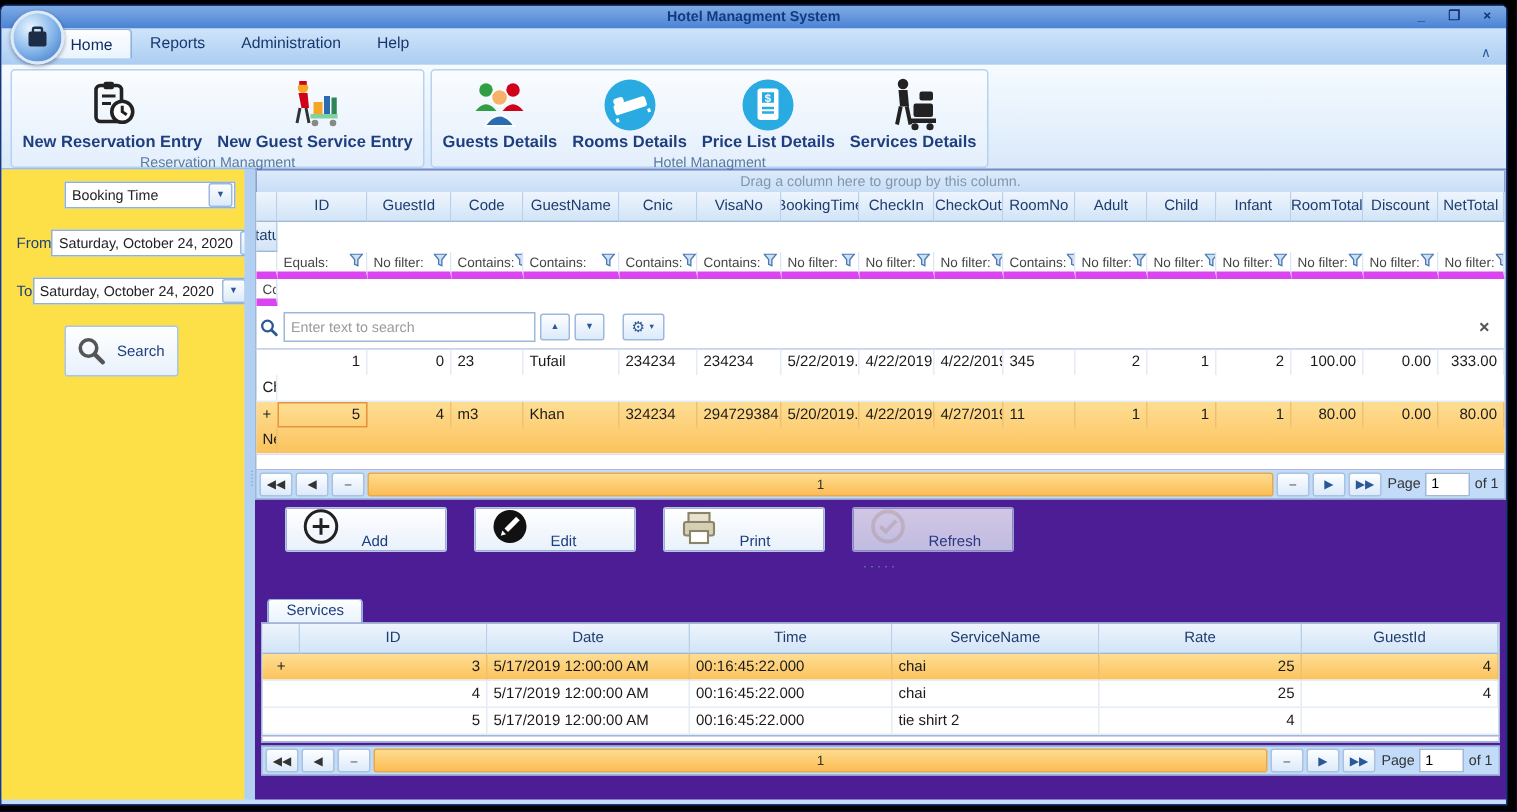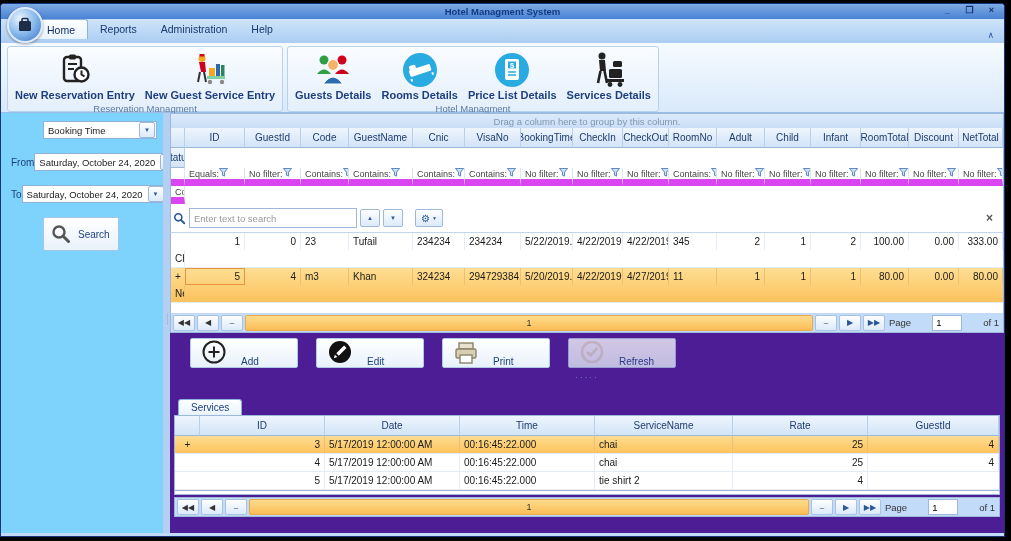--- a/index.html
+++ b/index.html
@@ -38,21 +38,21 @@
     background:linear-gradient(#fafcff,#e3effc); display:flex; flex-direction:column; }
   .rgroup-buttons { flex:1; display:flex; align-items:stretch; padding:2px 2px 0 2px; }
   .rbtn { display:flex; flex-direction:column; align-items:center; justify-content:flex-end;
     padding:2px 5px 1px 5px; cursor:pointer; border-radius:3px; }
   .rbtn .icon { height:38px; display:flex; align-items:center; justify-content:center; }
   .rbtn .lbl { font-size:11px; font-weight:bold; color:#1e3f7f; white-space:nowrap; line-height:13px; }
   .rgroup-caption { text-align:center; font-size:9.5px; color:#5a7aa0; padding:0 4px 2px 4px; }
 
   
   .main { display:flex; height:420px; }
-  .sidebar { width:162px; background:#7dd3fc; padding-top:8px; }
+  .sidebar { width:162px; background:#fde047; padding-top:8px; }
   .vsplit { width:7px; background:#b3d0f2; position:relative; cursor:col-resize; }
   .vsplit .dots { position:absolute; top:200px; left:2px; color:#6d8cb5; font-size:7px;
     line-height:4px; letter-spacing:0; writing-mode:vertical-rl; }
   .content { flex:1; display:flex; flex-direction:column; background:#4c1d95; overflow:hidden; }
 
   
   .fieldrow { display:flex; align-items:center; margin:0 6px 14px 6px; }
   .fieldrow .flabel { width:36px; font-size:10px; color:#1e3f7f; padding-left:4px; }
   .combo { flex:1; height:18px; background:#fff; border:1px solid #8fb2dd; display:flex;
     align-items:center; font-size:9.5px; color:#222; cursor:pointer; }
@@ -70,23 +70,23 @@
   .grow { display:grid; align-items:stretch; }
   .g-main { grid-template-columns:14px 60px 56px 48px 64px 52px 56px 52px 50px 46px 48px 48px 46px 50px 48px 50px minmax(0,1fr); }
   .g-svc  { grid-template-columns:25px 125px 135px 135px 138px 135px minmax(0,1fr); }
   .groupbar { height:15px; background:linear-gradient(#dcebfb,#c8def6); border:1px solid #9db8d8;
     border-bottom:none; font-size:9.5px; color:#8296ad; display:flex; align-items:center;
     justify-content:center; }
   .hcell { background:linear-gradient(#eef5fd,#d2e4f7); border-right:1px solid #b9d0ea;
     border-bottom:1px solid #9db8d8; font-size:10px; color:#1e3c6e; height:20px;
     display:flex; align-items:center; justify-content:center; cursor:pointer; overflow:hidden; }
   .hcell.ind { background:linear-gradient(#eef5fd,#d2e4f7); }
-  .fcell { background:#fff; border-right:1px solid #dbe6f2; border-bottom:7px solid #d946ef;
+  .fcell { background:#fff; border-right:1px solid #dbe6f2; border-bottom:5px solid #d946ef;
     height:18px; font-size:9px; color:#444; display:flex; align-items:center;
-    justify-content:flex-start; padding:0 2px 0 4px; cursor:pointer; overflow:hidden; white-space:nowrap; }
+    justify-content:space-between; padding:0 2px 0 4px; cursor:pointer; overflow:hidden; white-space:nowrap; }
   .cell { height:17px; line-height:17px; font-size:10px; color:#1a1a1a; padding:0 4px;
     border-right:1px solid #e4ecf5; white-space:nowrap; overflow:hidden; }
   .cell.num { text-align:right; }
   .drow { border-bottom:1px solid #e4ecf5; cursor:pointer; }
   .drow.selected { background:linear-gradient(#fede93,#fcc25d); }
   .drow.selected .cell { border-right-color:#edc173; }
   .cell.focused { outline:1px solid #e8943c; outline-offset:-1px; }
   .rowind { font-size:10px; color:#222; text-align:center; line-height:17px; }
 
   
@@ -106,21 +106,21 @@
   
   .pager { height:20px; display:flex; align-items:center; gap:2px; padding:1px 2px;
     background:#c2dbf8; border:1px solid #9db8d8; border-top:none; }
   .pgbtn { min-width:22px; height:16px; border:1px solid #a9c2e0; border-radius:2px;
     background:linear-gradient(#fdfeff,#dceafa); font-size:8px; color:#333;
     display:flex; align-items:center; justify-content:center; cursor:pointer; }
   .pgbtn.blue { color:#2b5797; }
   .pgbar { flex:1; height:16px; background:linear-gradient(#fedc8e,#fbbd55);
     border:1px solid #e8a94e; border-radius:2px; font-size:9px; color:#333;
     display:flex; align-items:center; justify-content:center; cursor:pointer; }
-  .pagebox { display:flex; align-items:center; gap:21px; font-size:9.5px; color:#333; padding:0 2px; }
+  .pagebox { display:flex; align-items:center; gap:3px; font-size:9.5px; color:#333; padding:0 2px; }
   .pagebox input { width:30px; height:16px; border:1px solid #9db8d8; font-size:9.5px; padding:0 3px; }
 
   
   .actions { height:40px; display:flex; align-items:center; gap:18px; padding-left:20px; }
   .act-btn { width:108px; height:30px; background:linear-gradient(#ffffff,#e8f1fb);
     border:1px solid #b0c8e4; border-radius:2px; display:flex; align-items:flex-end;
     gap:14px; padding-left:10px; cursor:pointer; }
   .act-btn span { font-size:10px; color:#1e3f7f; }
   .act-btn.disabled { opacity:.75; }
   .hsplit { height:8px; display:flex; align-items:center; justify-content:center;

